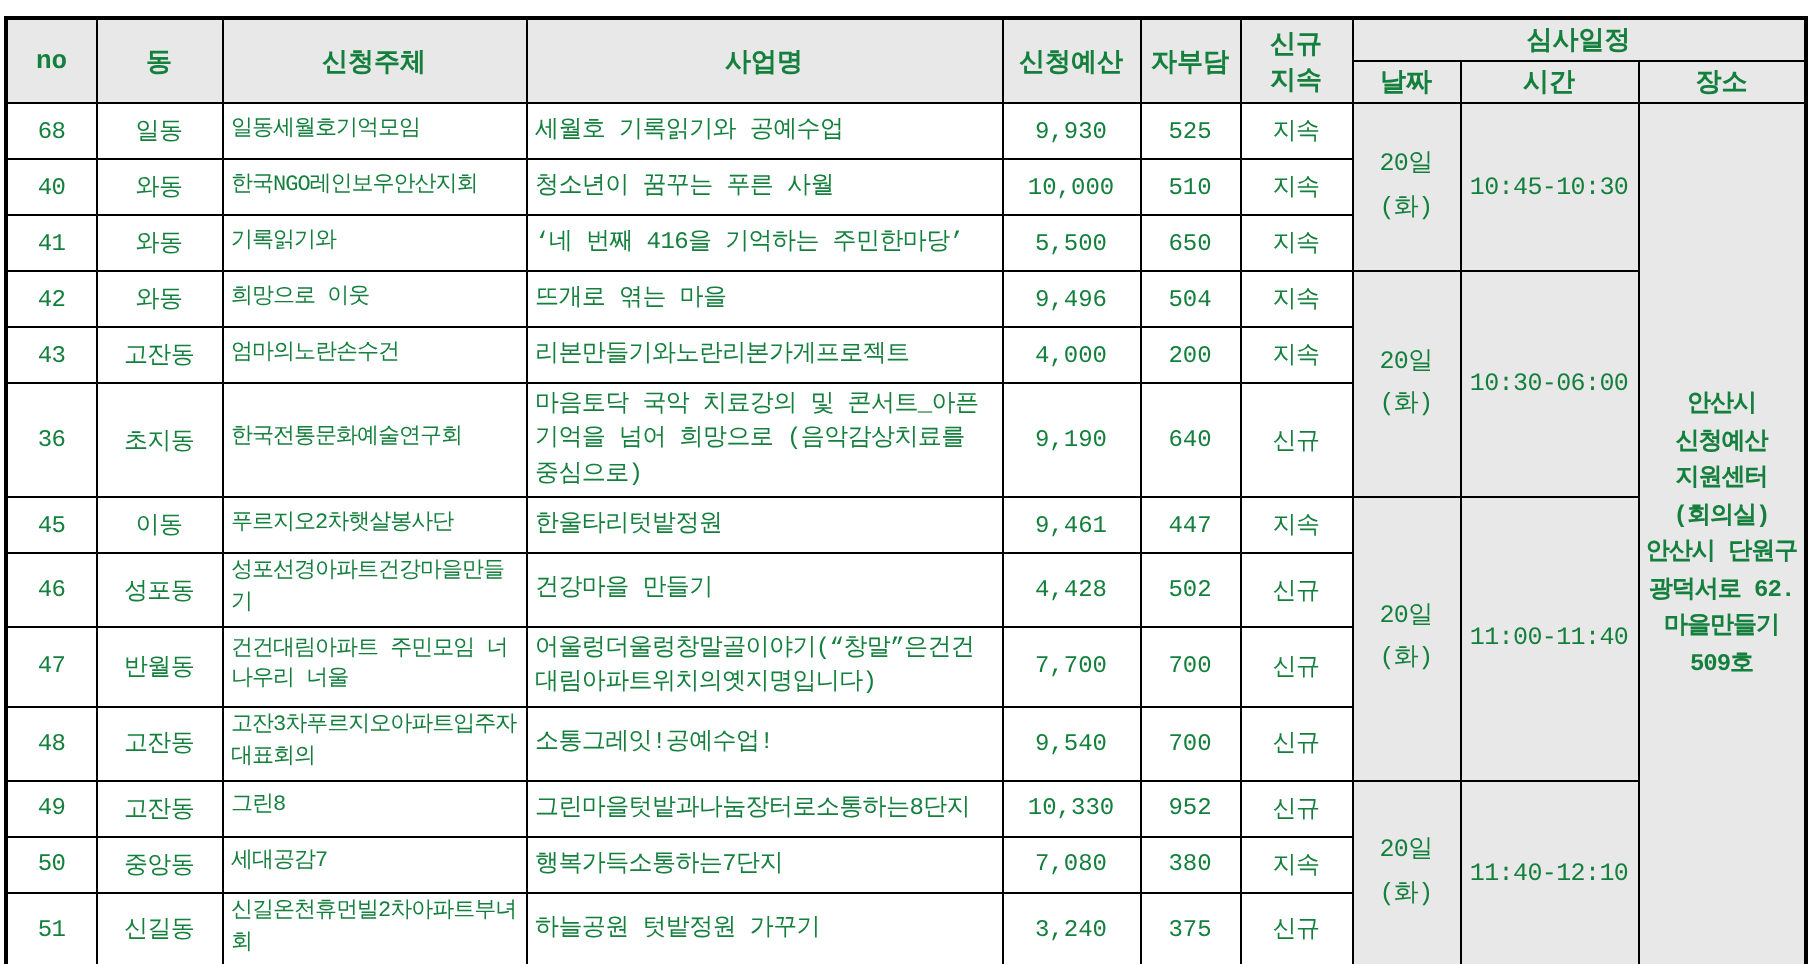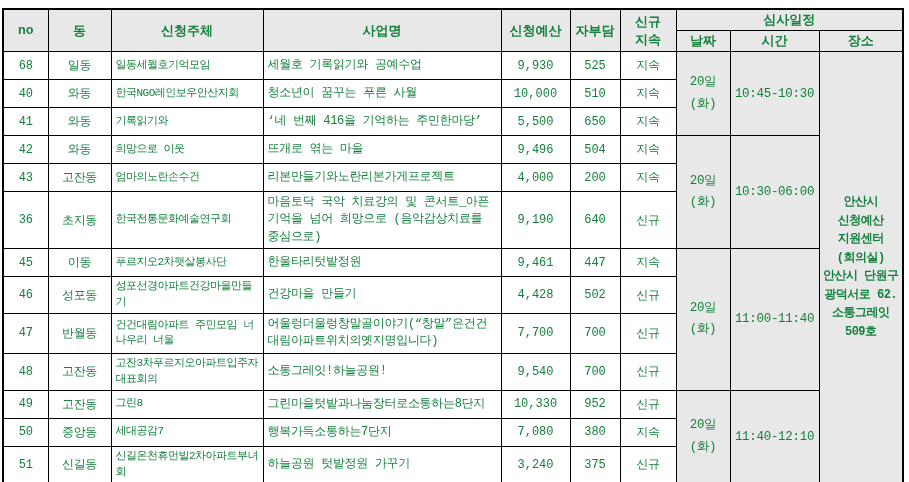--- a/index.html
+++ b/index.html
@@ -78,21 +78,21 @@
           <td class="sched date pre" rowspan="3">20일
 (화)</td>
           <td class="sched time" rowspan="3">10:45-10:30</td>
           <td class="sched place" rowspan="13">
             <div>안산시</div>
             <div>신청예산</div>
             <div>지원센터</div>
             <div>(회의실)</div>
             <div>안산시 단원구</div>
             <div>광덕서로 62.</div>
-            <div>소통그레잇</div>
+            <div>마을만들기</div>
             <div>509호</div>
           </td>
         </tr>
         <tr>
           <td class="c-no">40</td>
           <td class="c-dong">와동</td>
           <td class="c-app">한국NGO레인보우안산지회</td>
           <td class="c-proj">청소년이 꿈꾸는 푸른 사월</td>
           <td class="c-num">10,000</td>
           <td class="c-num">510</td>
@@ -164,21 +164,21 @@
           <td class="c-app">건건대림아파트 주민모임 너나우리 너울</td>
           <td class="c-proj">어울렁더울렁창말골이야기(“창말”은건건대림아파트위치의옛지명입니다)</td>
           <td class="c-num">7,700</td>
           <td class="c-num">700</td>
           <td class="c-stat">신규</td>
         </tr>
         <tr>
           <td class="c-no">48</td>
           <td class="c-dong">고잔동</td>
           <td class="c-app">고잔3차푸르지오아파트입주자대표회의</td>
-          <td class="c-proj">소통그레잇!하늘공원!</td>
+          <td class="c-proj">소통그레잇!공예수업!</td>
           <td class="c-num">9,540</td>
           <td class="c-num">700</td>
           <td class="c-stat">신규</td>
         </tr>
         <tr>
           <td class="c-no">49</td>
           <td class="c-dong">고잔동</td>
           <td class="c-app">그린8</td>
           <td class="c-proj">그린마을텃밭과나눔장터로소통하는8단지</td>
           <td class="c-num">10,330</td>

